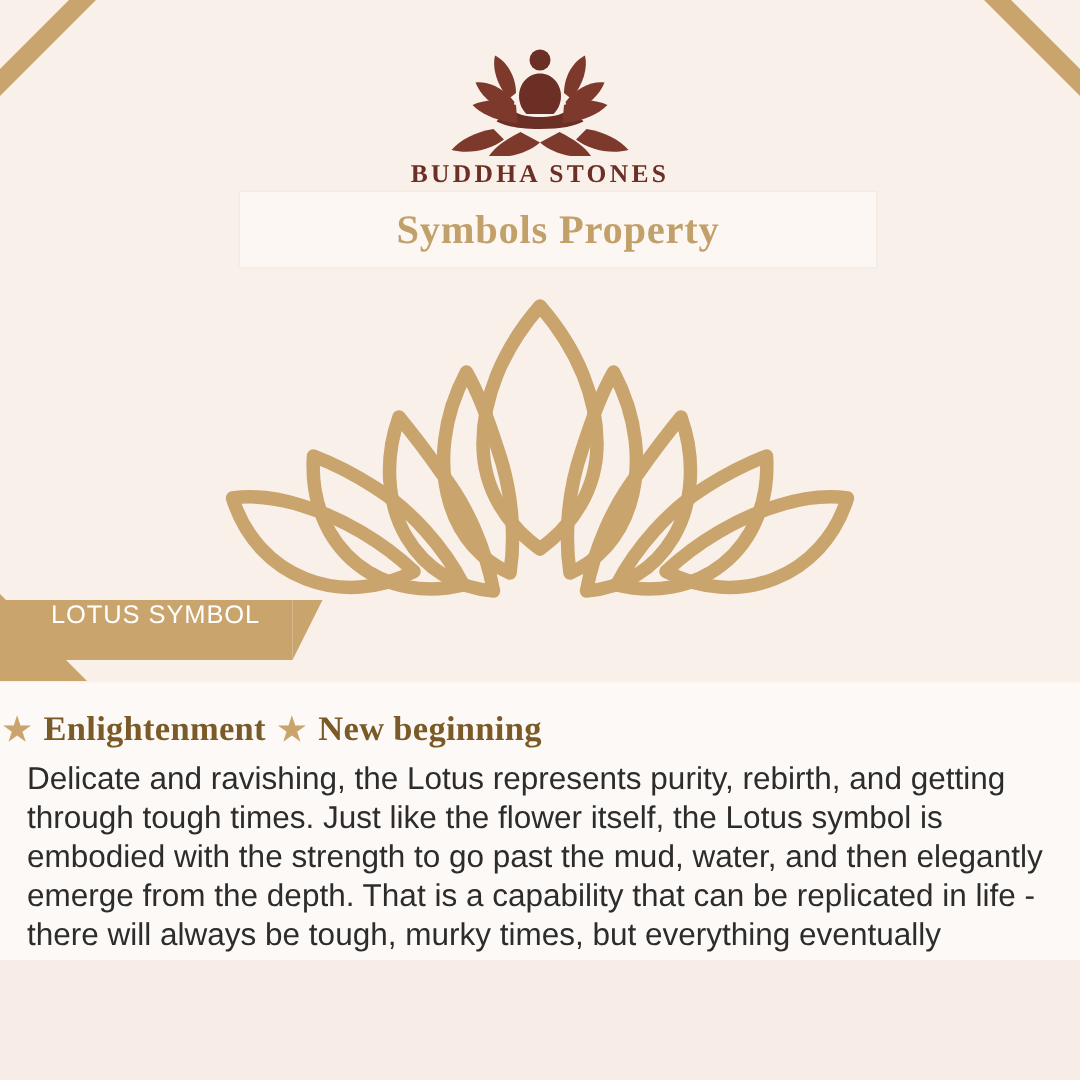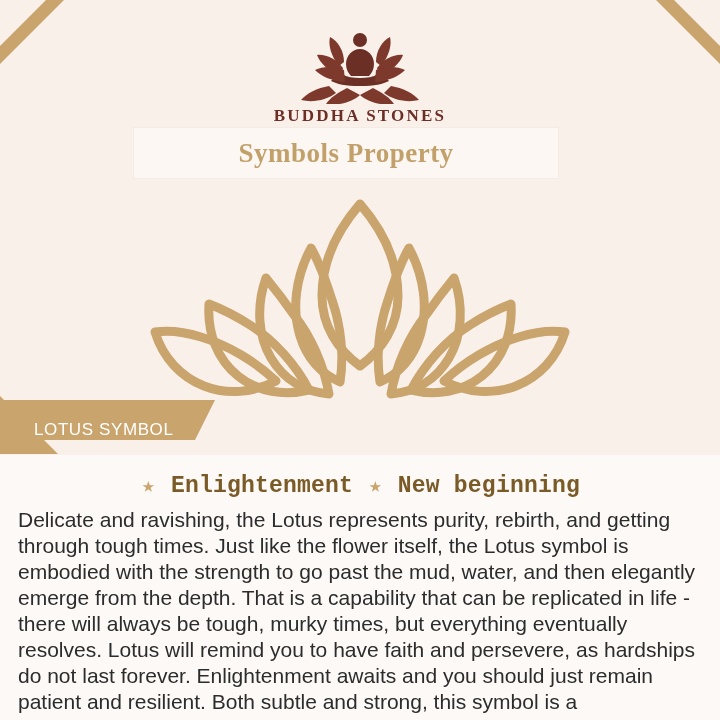--- a/index.html
+++ b/index.html
@@ -9,21 +9,21 @@
   body {
     width: 720px;
     height: 720px;
     font-family: "Liberation Sans", sans-serif;
     background: #f7ece6;
     overflow: hidden;
   }
   .page {
     position: relative;
     width: 720px;
-    height: 720px;
+    height: 640px;
     background: #faf0ea;
     overflow: hidden;
   }
 
   
   .corner-tl {
     position: absolute;
     top: 0; left: 0;
     width: 0; height: 0;
     border-top: 64px solid #c9a46d;
@@ -77,21 +77,21 @@
     font-size: 17px;
     letter-spacing: 2.2px;
     font-weight: bold;
     color: #6b2f25;
   }
 
   
   .title-band {
     position: absolute;
     top: 128px;
-    left: 134px;
+    left: 160px;
     width: 424px;
     height: 50px;
     background: #fdf7f3;
     box-shadow: 0 0 0 1px rgba(0,0,0,0.02);
   }
   .title-band .title-text {
     display: block;
     text-align: center;
     line-height: 50px;
     font-family: "Liberation Serif", serif;
@@ -112,21 +112,21 @@
   
   .ribbon {
     position: absolute;
     left: 0;
     top: 400px;
     height: 40px;
     background: #c9a46d;
     padding-left: 34px;
     padding-right: 22px;
     display: flex;
-    align-items: flex-end;
+    align-items: flex-start;
   }
   .ribbon::after {
     content: "";
     position: absolute;
     right: -20px;
     top: 0;
     width: 0; height: 0;
     border-top: 40px solid #c9a46d;
     border-right: 20px solid transparent;
   }
@@ -139,23 +139,22 @@
   
   .panel {
     position: absolute;
     left: 0;
     top: 455px;
     width: 720px;
     height: 265px;
     background: #fdf9f6;
   }
   .headline {
-    text-align: center;
     margin: 18px 0 8px 0;
-    font-family: Liberation Mono, monospace;
+    font-family: Liberation Serif, serif;
     font-weight: bold;
     font-size: 23px;
     color: #8a6a33;
     letter-spacing: 0.2px;
   }
   .headline .star {
     color: #c9a46d;
     font-size: 21px;
     margin: 0 2px;
   }

